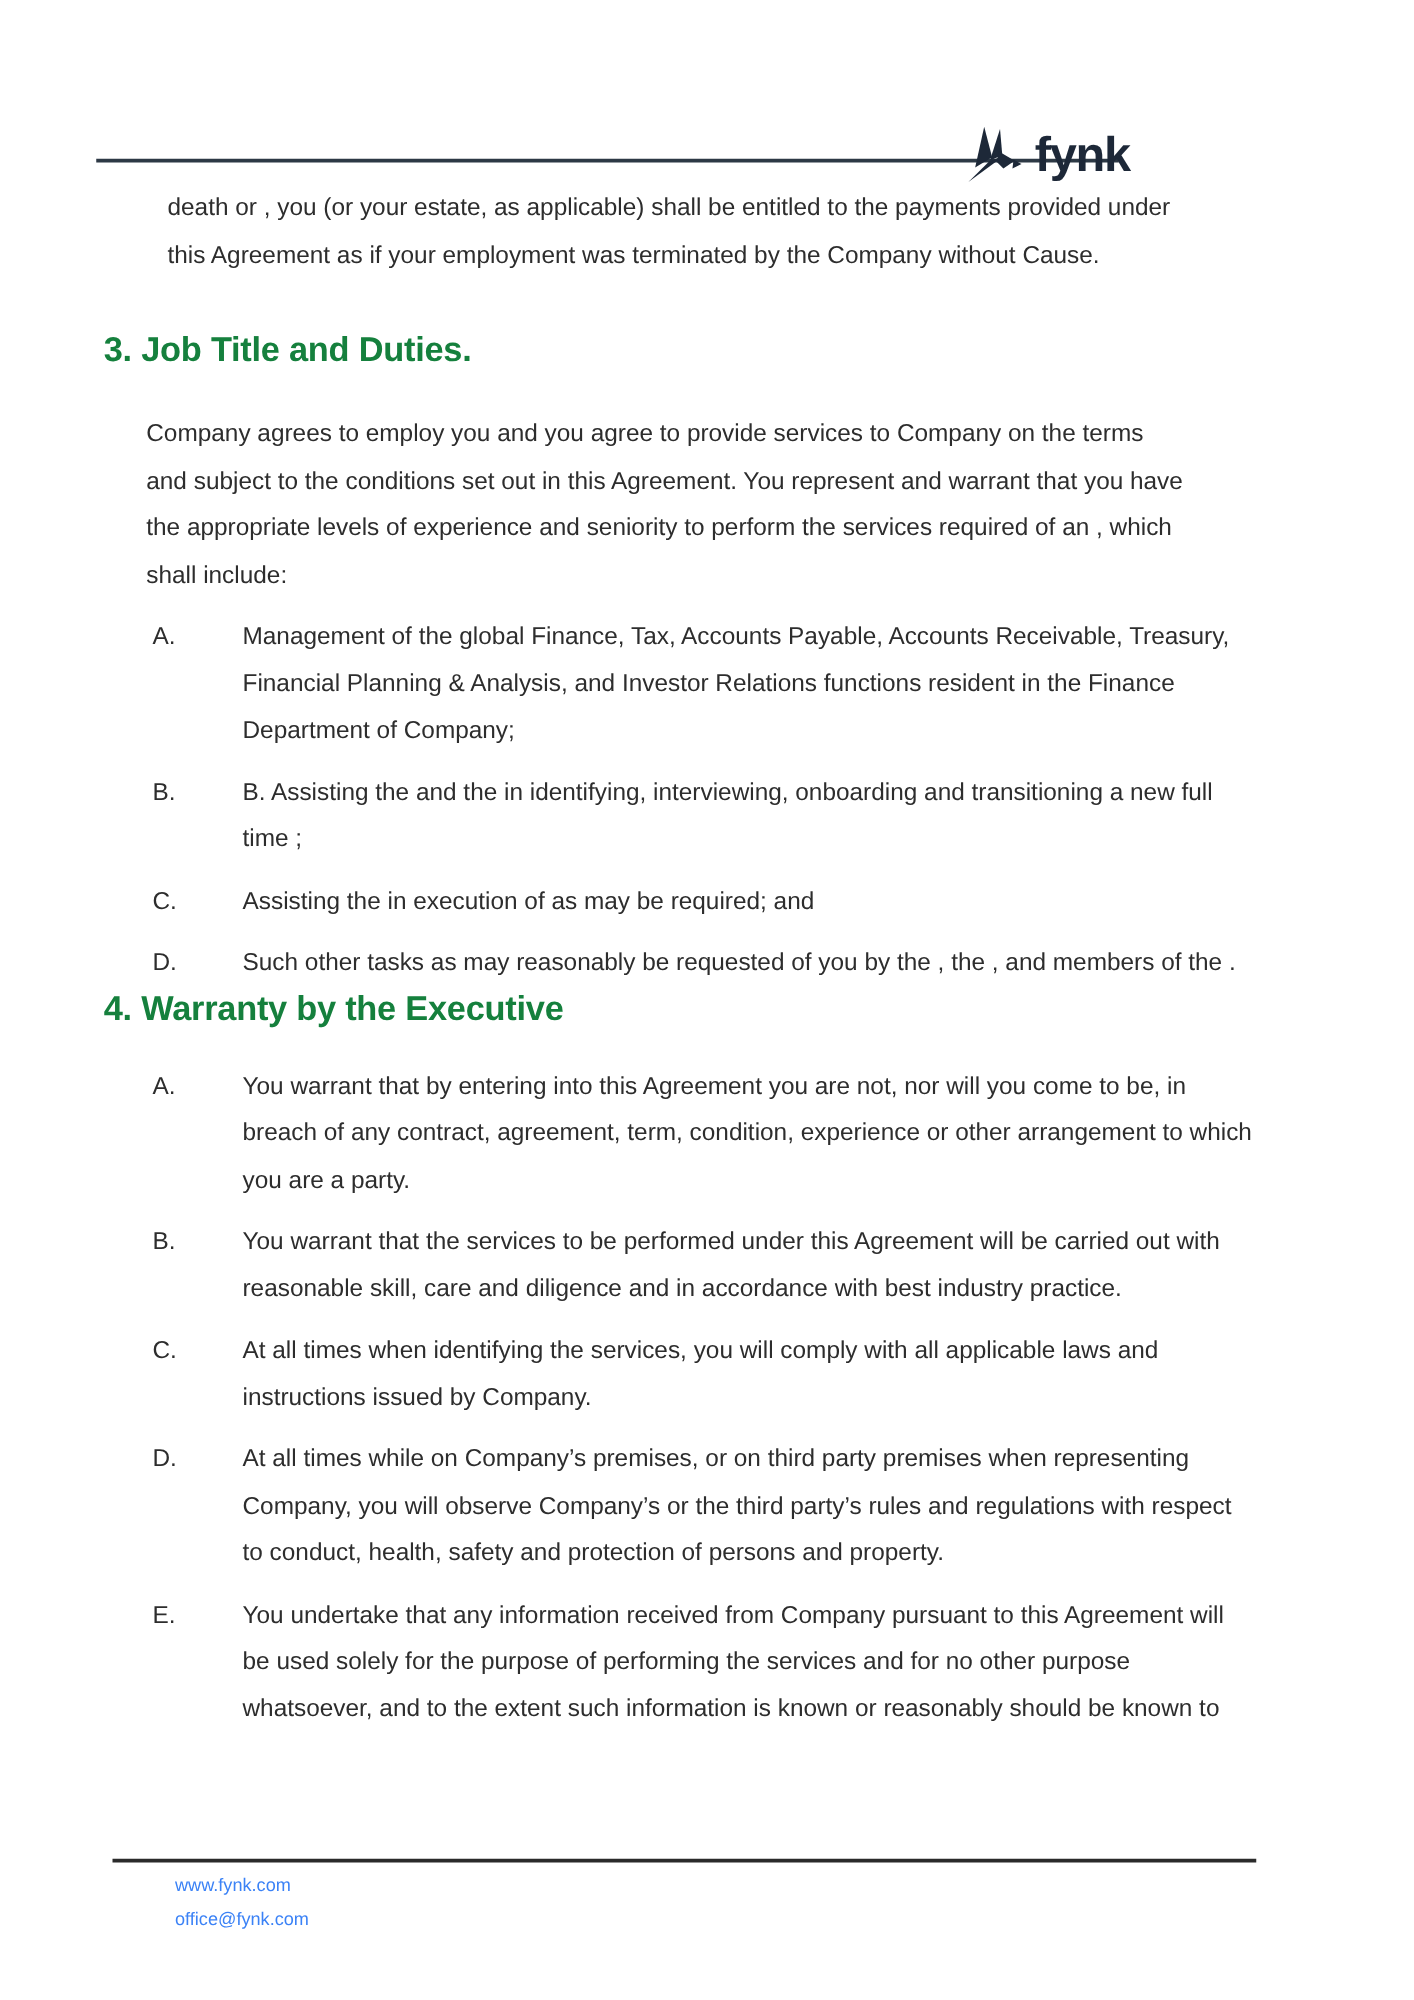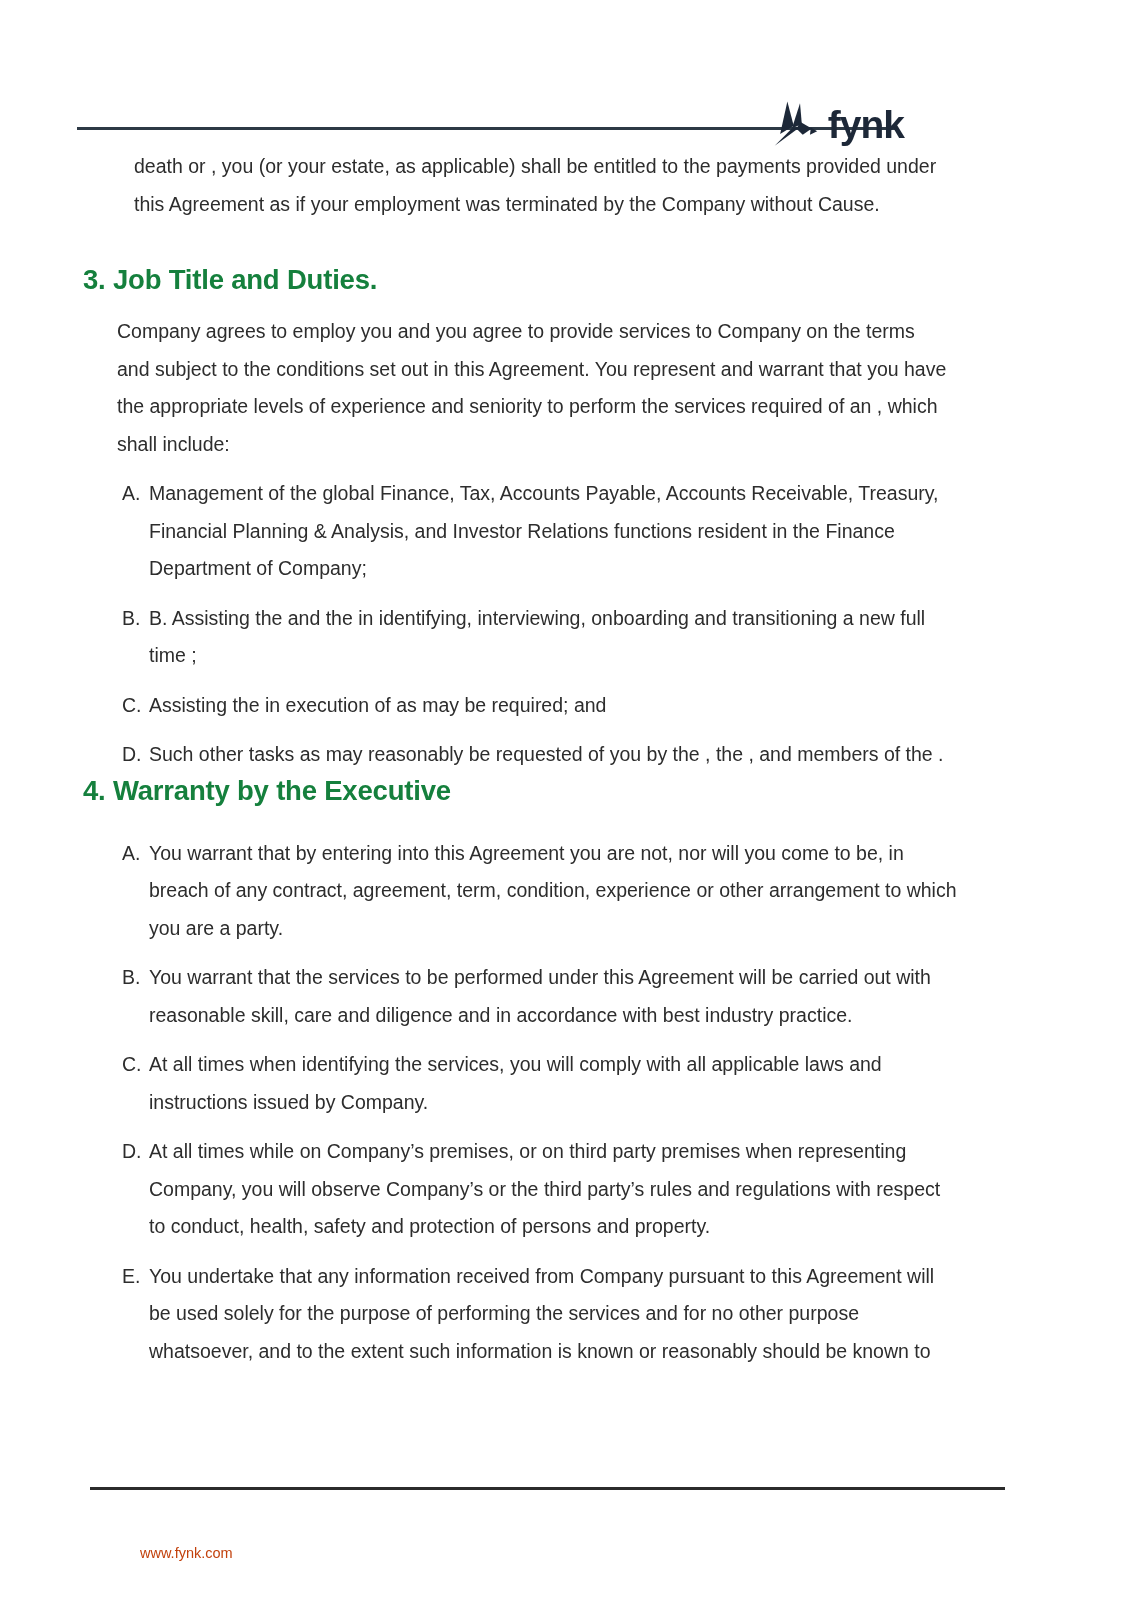--- a/index.html
+++ b/index.html
@@ -30,36 +30,36 @@
   main { position:absolute; top:148px; left:83px; width:940px; }
   .pre { white-space:pre-line; }
   .body-text { font-size:19.5px; line-height:37.5px; color:#2d2d2d; }
   .intro { margin-left:51px; width:906px; }
   h2 {
     font-size:27.5px; line-height:34px; font-weight:bold; color:#15803d;
     letter-spacing:-0.2px;
   }
   .h-3 { margin-top:40px; }
   .h-4 { }
-  .section-para { margin-top:16px; margin-left:34px; width:906px; }
+  .section-para { margin-top:32px; margin-left:34px; width:906px; }
   .list { margin-top:8px; margin-left:39px; }
   .list-4 { margin-top:27px; }
   .li { display:flex; margin-top:12px; }
   .li .marker { width:27px; flex:0 0 27px; }
-  .li .li-text { flex:1; max-width:868px; }
+  .li .li-text { flex:1; max-width:868px;margin-left:45px; }
   
   .footer-rule {
     position:absolute; top:1487px; left:90px;
     width:953px; height:2.5px; background:#2b2b2b;
   }
   .footer-links {
     position:absolute; top:1496px; left:140px;
     font-size:14.5px; line-height:26.5px; color:#3b3b3b;
   }
-  .footer-links a { color:#c2410c; text-decoration:none; display:block;margin-top:44px; }
+  .footer-links a { color:#3b82f6; text-decoration:none; display:block; }
 </style>
 </head>
 <body>
 
 <div class="page">
 
   <header>
     <div class="header-rule"></div>
     <div class="logo">
       <span>

